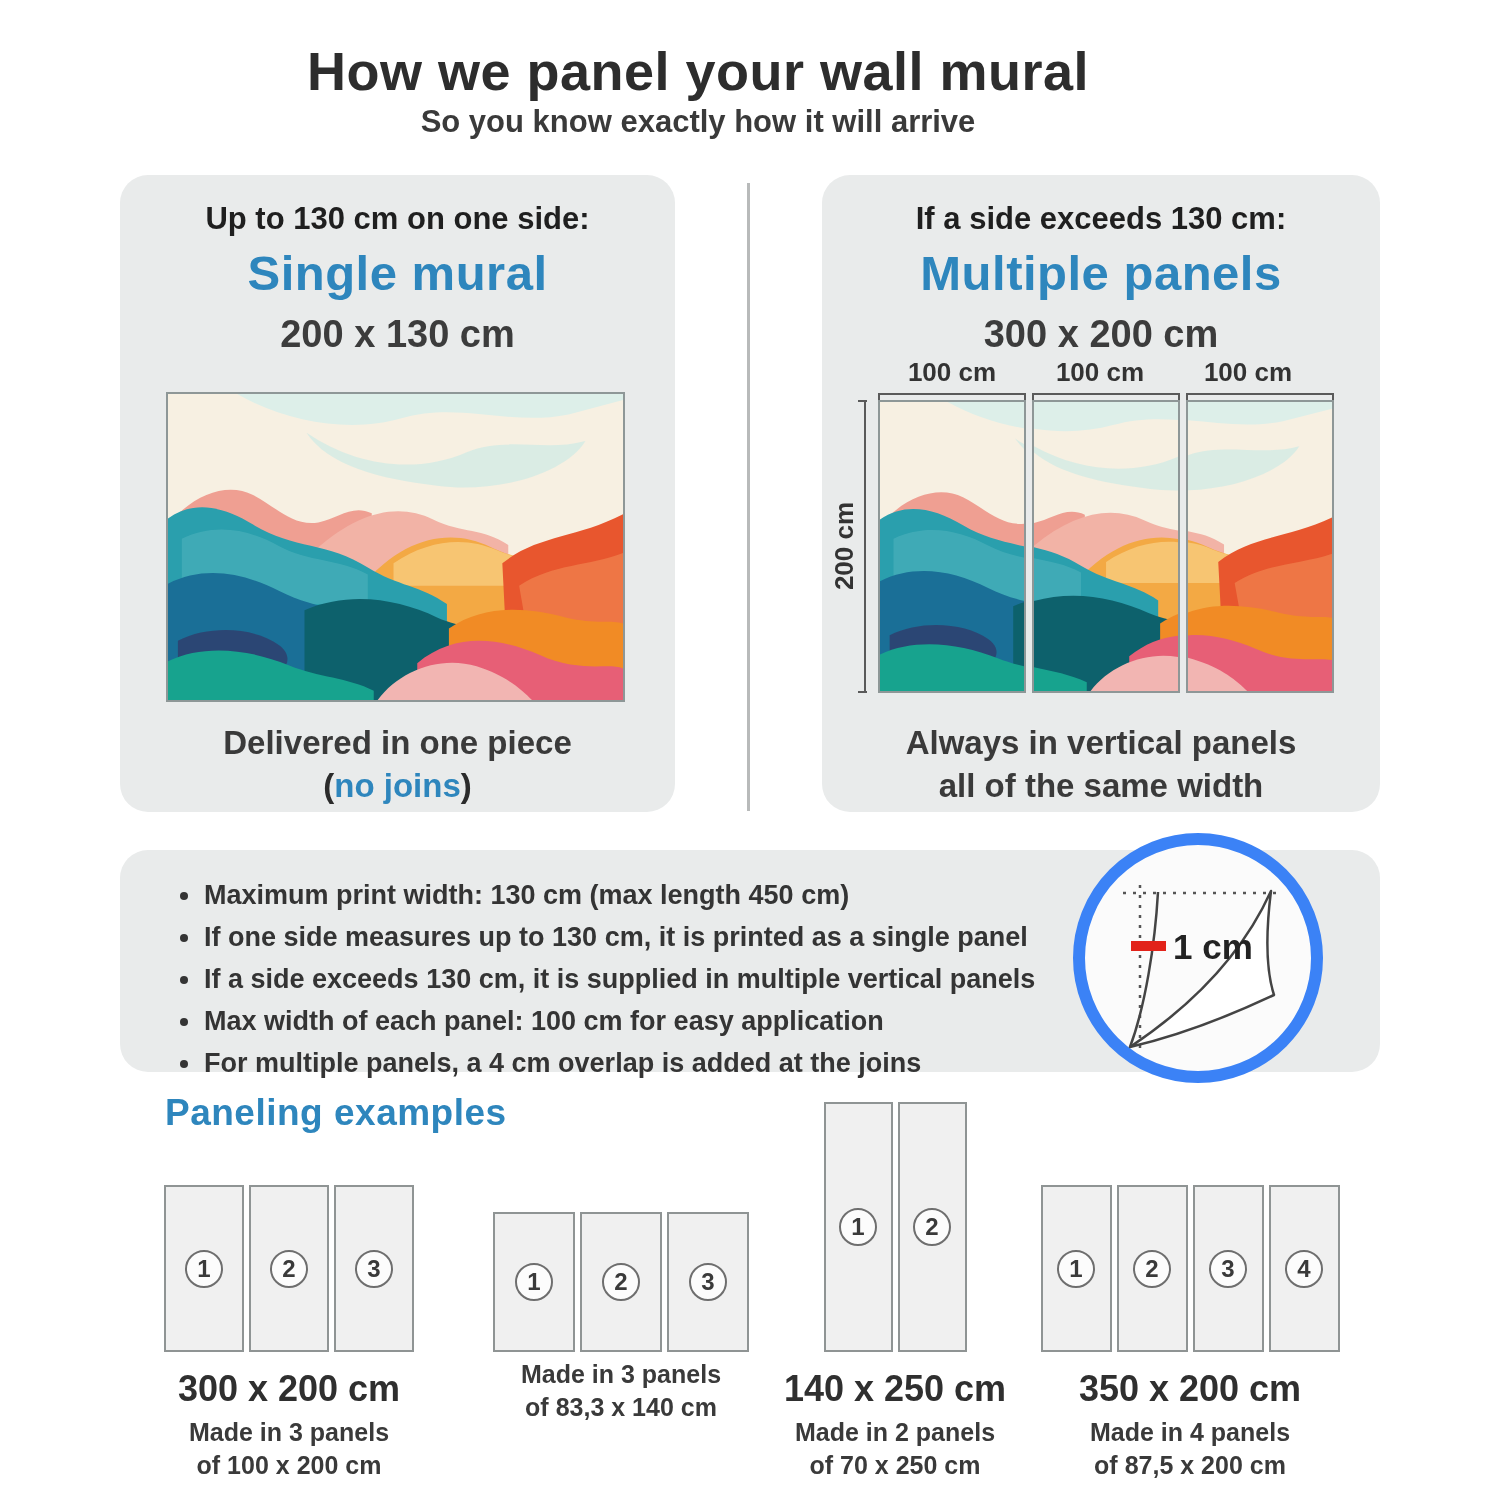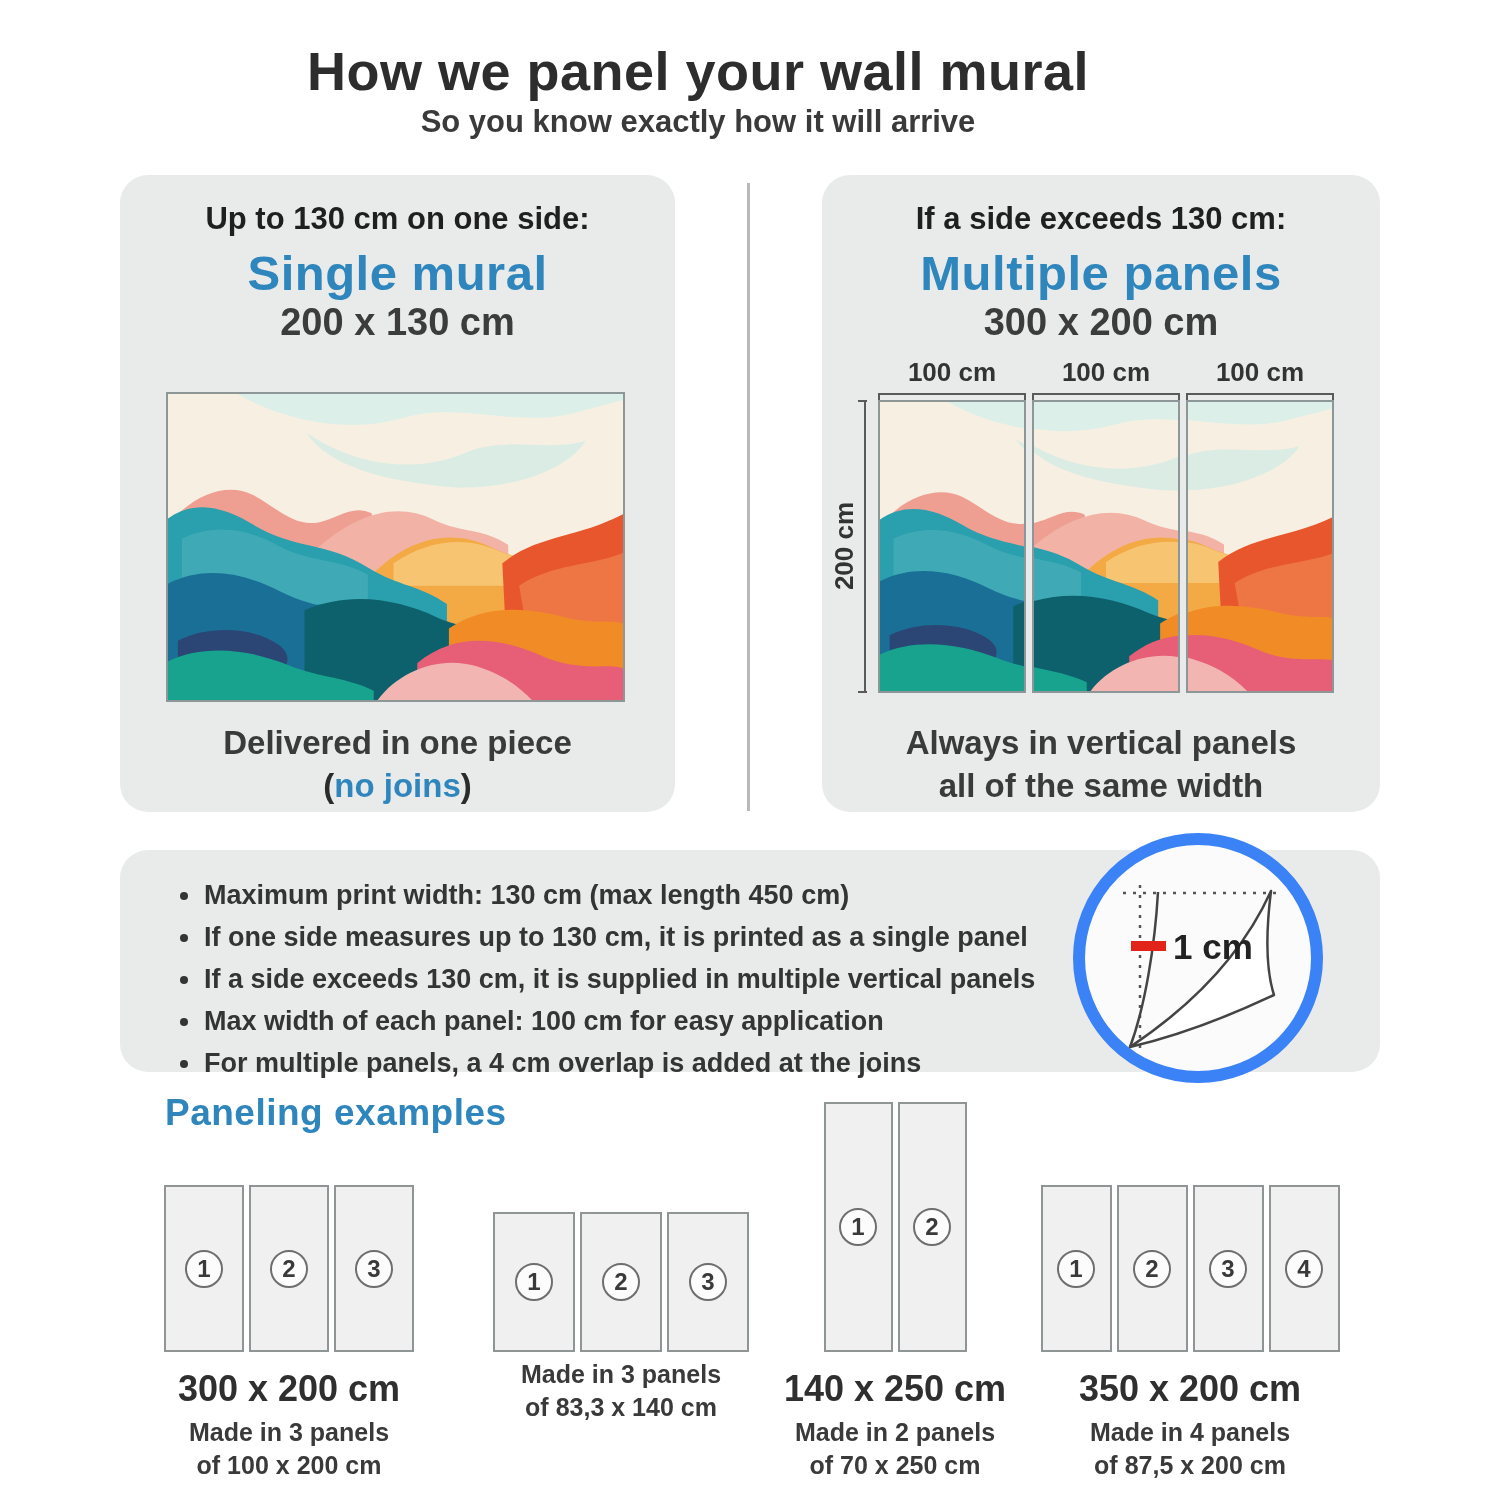--- a/index.html
+++ b/index.html
@@ -14,33 +14,33 @@
     font-size:31px; font-weight:600; color:#3a3a3a; }
 
   
   .card { position:absolute; background:#e9ebeb; border-radius:28px; }
   .card-left  { left:120px; top:175px; width:555px; height:637px; }
   .card-right { left:822px; top:175px; width:558px; height:637px; }
   .divider { position:absolute; left:747px; top:183px; width:3px; height:628px; background:#b8baba; }
 
   .cond { margin-top:26px; text-align:center; font-size:31px; font-weight:800; color:#1f1f1f; }
   .cname { text-align:center; font-size:49px; font-weight:800; color:#2e86bd; margin-top:8px; letter-spacing:.5px; }
-  .csize { text-align:center; font-size:38px; font-weight:800; color:#3c3c3c; }
+  .csize { text-align:center; font-size:38px; font-weight:800; color:#3c3c3c; margin-top:12px; }
 
   .mural-frame { position:absolute; left:46px; top:217px; width:459px; height:310px;
     border:2px solid #8e9797; background:#f7f0e2; }
   .mural-frame svg { display:block; width:100%; height:100%; }
 
   .cap { position:absolute; top:546px; left:0; width:100%; text-align:center;
     font-size:33px; font-weight:600; color:#3a3a3a; line-height:43px; }
   .cap .joins { color:#2e86bd; font-weight:800; }
   .cap .paren { color:#2b2b2b; font-weight:800; }
 
   
-  .dim-labels { position:absolute; left:56px; top:182px; width:456px; display:flex; gap:6px; }
+  .dim-labels { position:absolute; left:56px; top:182px; width:456px; display:flex; }
   .dim-labels span { width:148px; text-align:center; font-size:26px; font-weight:600; color:#333; }
   .dimh { position:absolute; top:218px; width:148px; height:9px; border-top:2px solid #5a5a5a; }
   .dimh::before, .dimh::after { content:""; position:absolute; top:0; width:2px; height:9px; background:#5a5a5a; }
   .dimh::before { left:0; } .dimh::after { right:0; }
   .dimh.d1 { left:56px; } .dimh.d2 { left:210px; } .dimh.d3 { left:364px; }
   .dimv { position:absolute; left:42px; top:225px; width:9px; height:293px; border-left:2px solid #5a5a5a; }
   .dimv::before, .dimv::after { content:""; position:absolute; left:-8px; width:9px; height:2px; background:#5a5a5a; }
   .dimv::before { top:0; } .dimv::after { bottom:0; }
   .vlabel { position:absolute; left:22px; top:371px; transform:translate(-50%,-50%) rotate(-90deg);
     font-size:26px; font-weight:600; color:#333; white-space:nowrap; }

